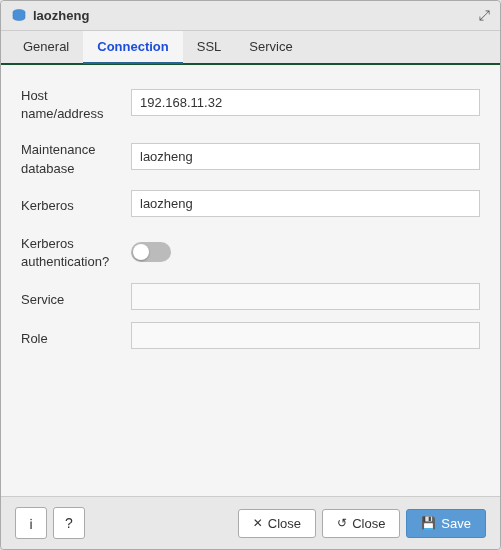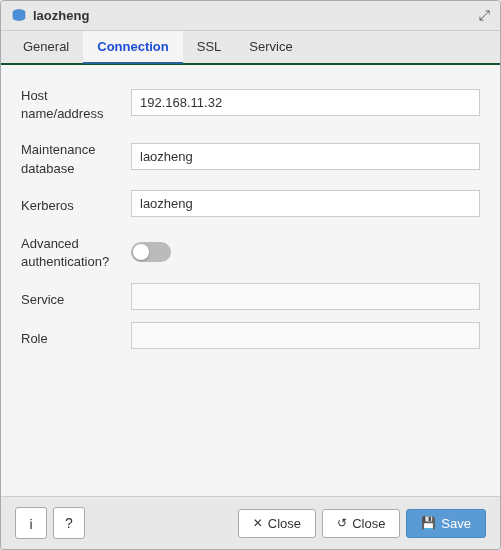--- a/index.html
+++ b/index.html
@@ -230,21 +230,21 @@
     </div>
 
     <div class="form-row">
       <div class="form-label">Kerberos</div>
       <div class="form-field">
         <input type="text" class="form-input" value="laozheng" style="">
       </div>
     </div>
 
     <div class="form-row">
-      <div class="form-label">Advanced authentication?</div>
+      <div class="form-label">Kerberos authentication?</div>
       <div class="form-field toggle-container">
         <div class="toggle">
           <div class="toggle-track">
             <div class="toggle-thumb"></div>
           </div>
         </div>
       </div>
     </div>
 
     <div class="form-row">

